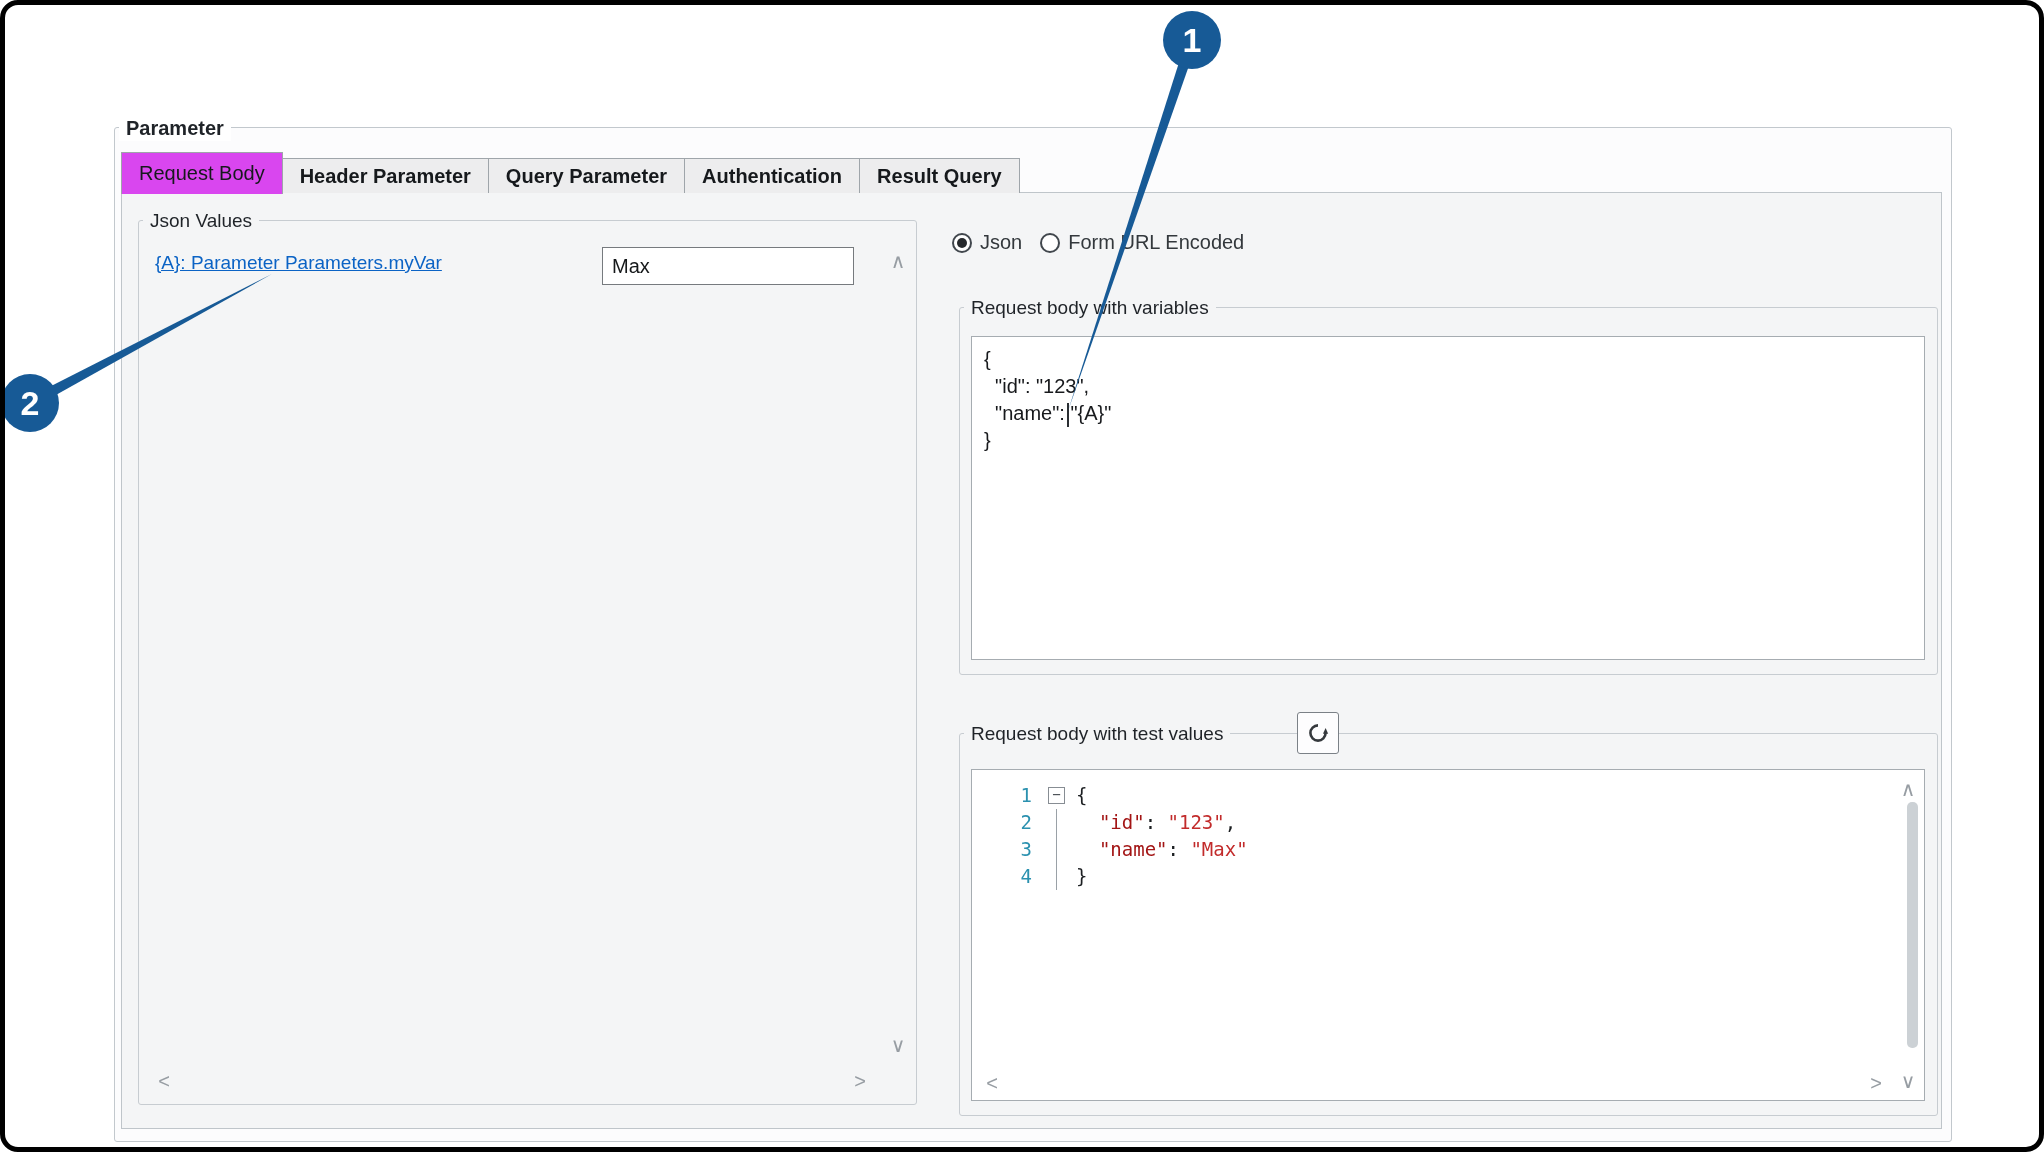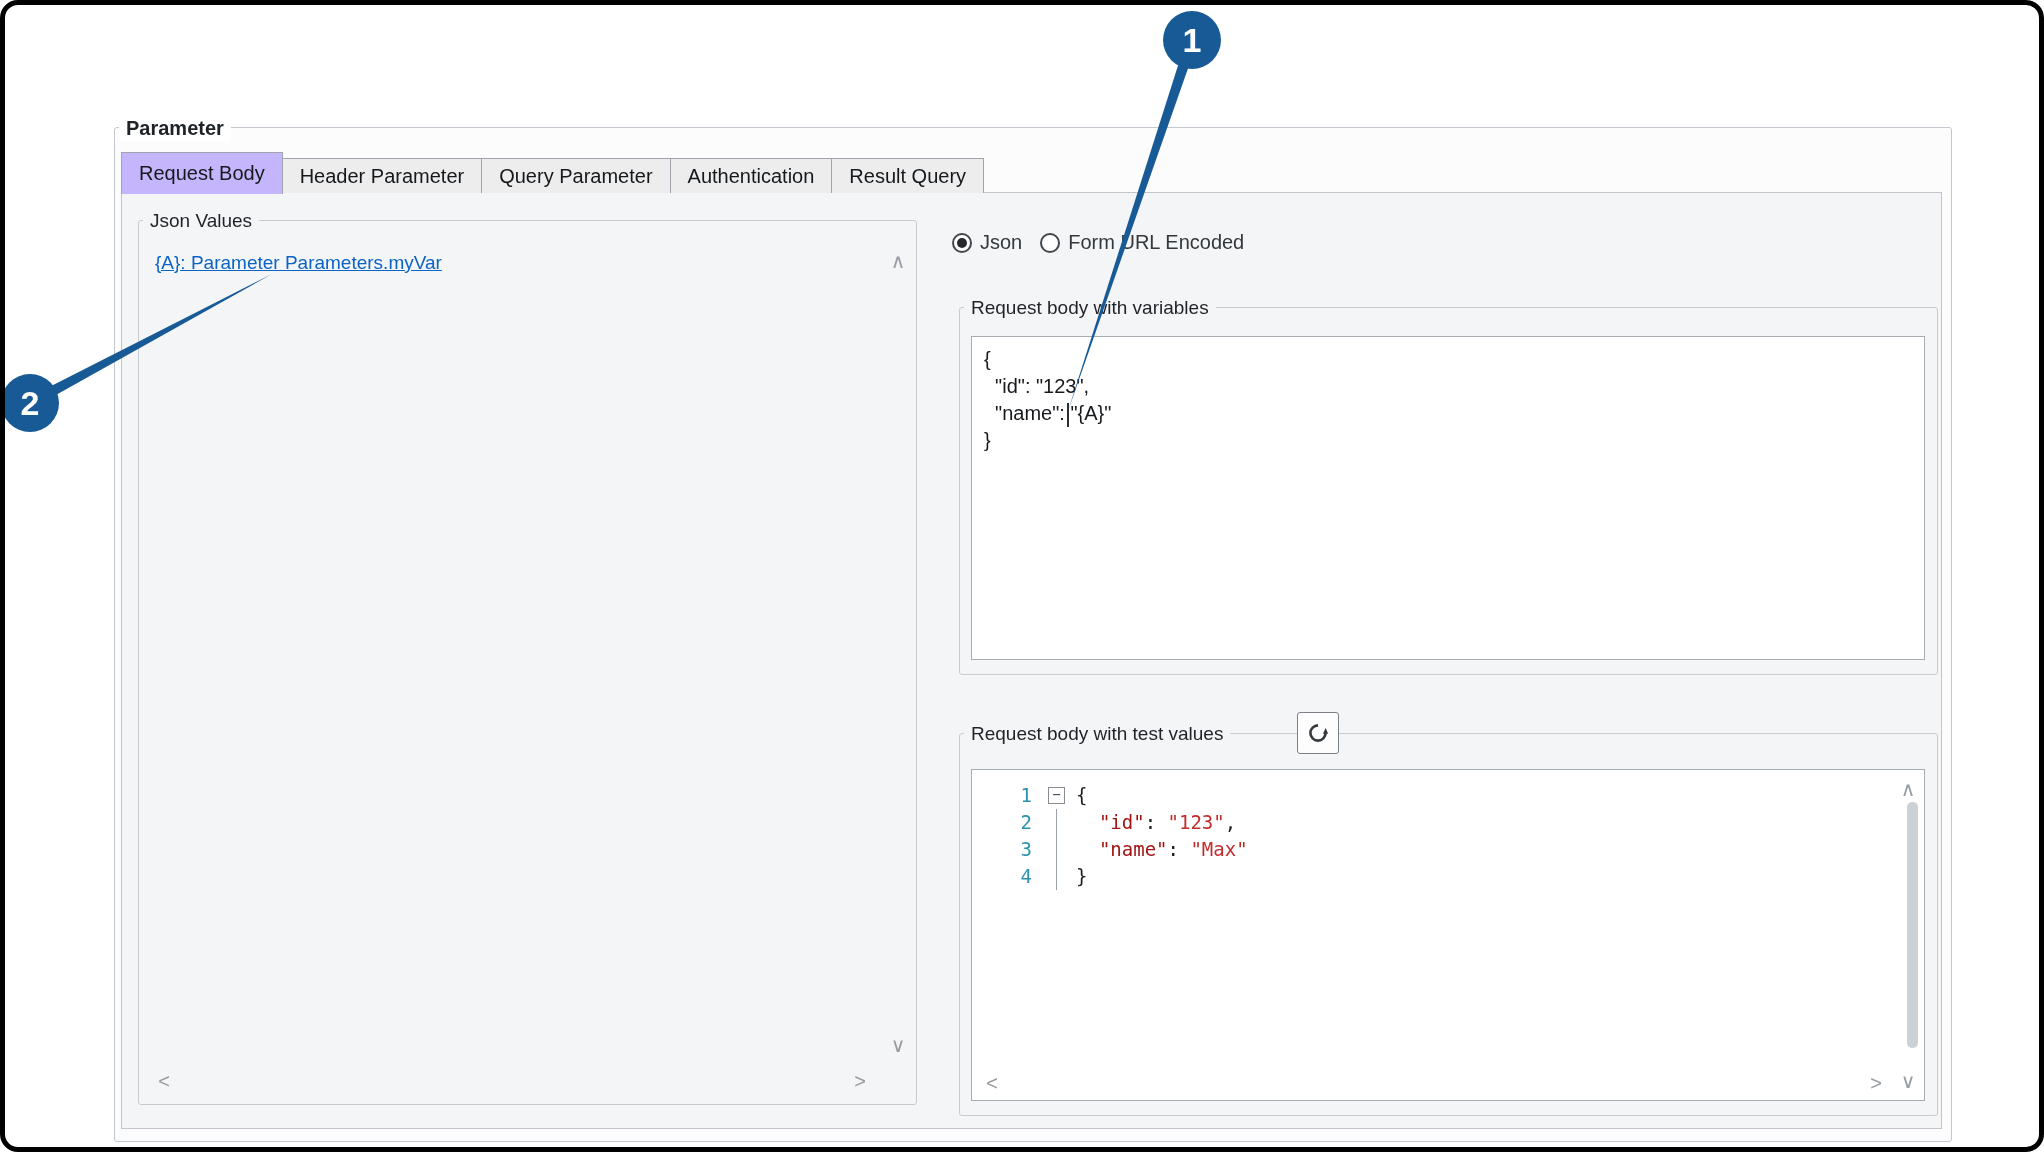--- a/index.html
+++ b/index.html
@@ -11,22 +11,22 @@
   .gb{position:absolute;border:1px solid #c7ccd1;border-radius:3px;}
   .gb-label{position:absolute;top:-13px;left:4px;padding:0 7px;font-size:19px;line-height:26px;
             color:#1f2328;background:#f4f5f6;white-space:nowrap;}
   .gb-parameter{left:114px;top:127px;width:1836px;height:1013px;background:#fcfcfd;border-color:#c2c8cd;}
   .gb-parameter>.gb-label{background:#ffffff;font-weight:bold;font-size:20px;}
 
   
   .tabbar{position:absolute;left:121px;top:153px;height:40px;display:flex;align-items:flex-end;z-index:4;}
   .tab{height:34px;line-height:34px;padding:0 17px;font-size:20px;color:#16191c;background:#ededee;
        border:1px solid #9fa5aa;border-bottom:none;white-space:nowrap;cursor:default;}
-  .tab + .tab{margin-left:-1px;}
-  .tab.active{height:41px;line-height:41px;background:#c4b5fd;margin-bottom:-1px;position:relative;z-index:5;}
+  .tab + .tab{margin-left:-1px;font-weight:bold;}
+  .tab.active{height:41px;line-height:41px;background:#d946ef;margin-bottom:-1px;position:relative;z-index:5;}
   .panel{position:absolute;left:121px;top:192px;width:1819px;height:935px;background:#f4f5f6;
          border:1px solid #bfc5ca;z-index:1;}
 
   
   .gb-testvalues{left:138px;top:220px;width:777px;height:883px;z-index:2;}
   .var-link{position:absolute;left:155px;top:252px;font-size:19px;z-index:3;
             color:var(--link,#0b63c5);text-decoration:underline;cursor:pointer;white-space:nowrap;}
   .test-input{position:absolute;left:602px;top:247px;width:252px;height:38px;box-sizing:border-box;z-index:3;
               border:1px solid #767a7e;background:#fff;font-family:"Liberation Sans",sans-serif;
               font-size:20px;padding:0 9px;color:#15181a;outline:none;}
@@ -100,20 +100,21 @@
       <div class="tab">Authentication</div>
       <div class="tab">Result Query</div>
     </div>
 
   <div class="panel"></div>
 
   <div class="gb gb-testvalues">
     <span class="gb-label">Json Values</span>
   </div>
   <a class="var-link">{A}: Parameter Parameters.myVar</a>
+  <input class="test-input" type="text" value="Max" style="">
   <span class="scroll-glyph" style="left:884px;top:248px;">∧</span>
   <span class="scroll-glyph" style="left:884px;top:1032px;">∨</span>
   <span class="scroll-glyph" style="left:150px;top:1068px;">&lt;</span>
   <span class="scroll-glyph" style="left:846px;top:1068px;">&gt;</span>
 
   <div class="radio-row">
     <div class="radio-item">
       <span class="radio-circle checked"></span>
       <span class="radio-label">Json</span>
     </div>

